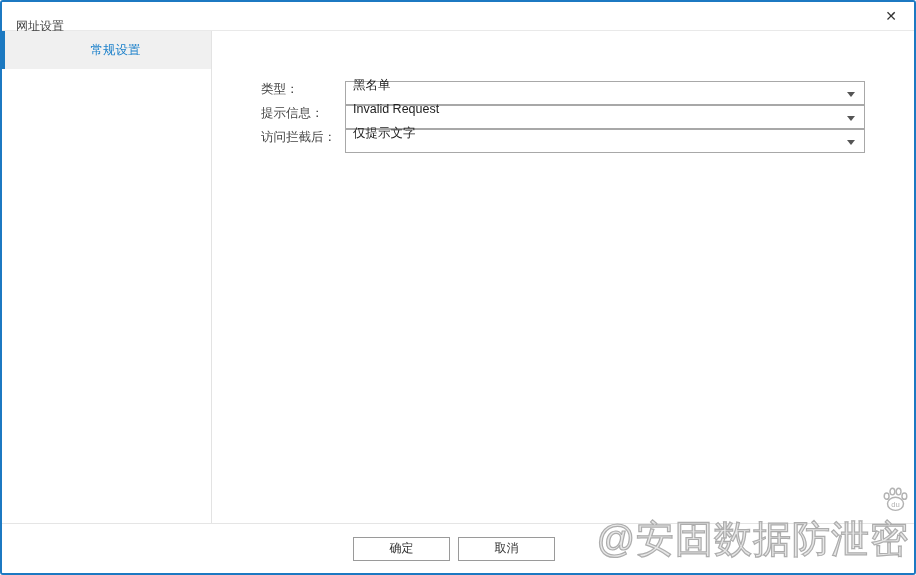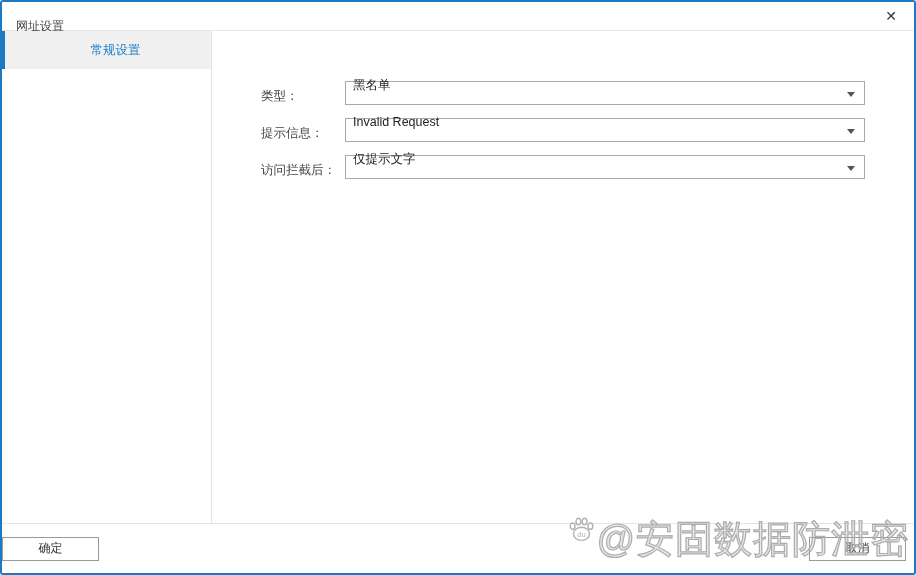--- a/index.html
+++ b/index.html
@@ -28,51 +28,51 @@
   .body { flex:1 1 auto; display:flex; min-height:0; }
   .sidebar { width:210px; flex:0 0 210px; border-right:1px solid #e3e3e3; background:#fff; }
   .side-item {
     height:38px; display:flex; align-items:center;
     padding-left:15px; font-size:12.5px; color:#555;
     border-left:3px solid transparent; cursor:pointer;justify-content:center;
   }
   .side-item.selected { background:#f0f0f0; color:#1f82cb; border-left-color:#1b79c0; }
 
   .content { flex:1 1 auto; padding:50px 0 0 49px; background:#fff; }
-  .form-row { display:flex; align-items:flex-end; margin-bottom:13px; }
+  .form-row { display:flex; align-items:flex-start; }
   .form-label { flex:0 0 84px; width:84px; font-size:12.5px; color:#444; }
   .select {
     position:relative; width:520px; height:24px;
     border:1px solid #a8a8a8; background:#fff;
     display:flex; align-items:center;
     padding:0 24px 16px 7px; font-size:12.5px; color:#222; cursor:pointer;
   }
   .select .arrow {
     position:absolute; right:9px; top:10px; width:0; height:0;
     border-left:4px solid transparent; border-right:4px solid transparent;
     border-top:5px solid #555;
   }
 
   
   .footer {
     flex:0 0 50px; border-top:1px solid #e5e5e5;
-    display:flex; align-items:center; justify-content:space-between;
+    display:flex; align-items:center; justify-content:center;
     gap:8px; padding-right:8px; position:relative; background:#fff;
   }
   .btn {
     width:97px; height:24px; background:#fff;
     border:1px solid #9a9a9a; font-size:12px; color:#333;
     font-family:inherit; cursor:pointer;
   }
 
   
   .watermark {
     position:absolute; right:5px; bottom:8px;
-    display:flex; align-items:flex-start; gap:1px;
-    pointer-events:none; z-index:5;
+    display:flex; align-items:flex-end; gap:1px;
+    pointer-events:none; z-index:5;flex-direction:column;
   }
   .wm-text {
     font-size:38px; font-weight:normal; letter-spacing:1px; white-space:nowrap;
     color:rgba(176,176,176,0.30);
     -webkit-text-stroke:1.2px #adadad;
   }
   .paw-icon { width:27px; height:27px; display:block; margin-top:2px; }
 </style>
 </head>
 <body>

